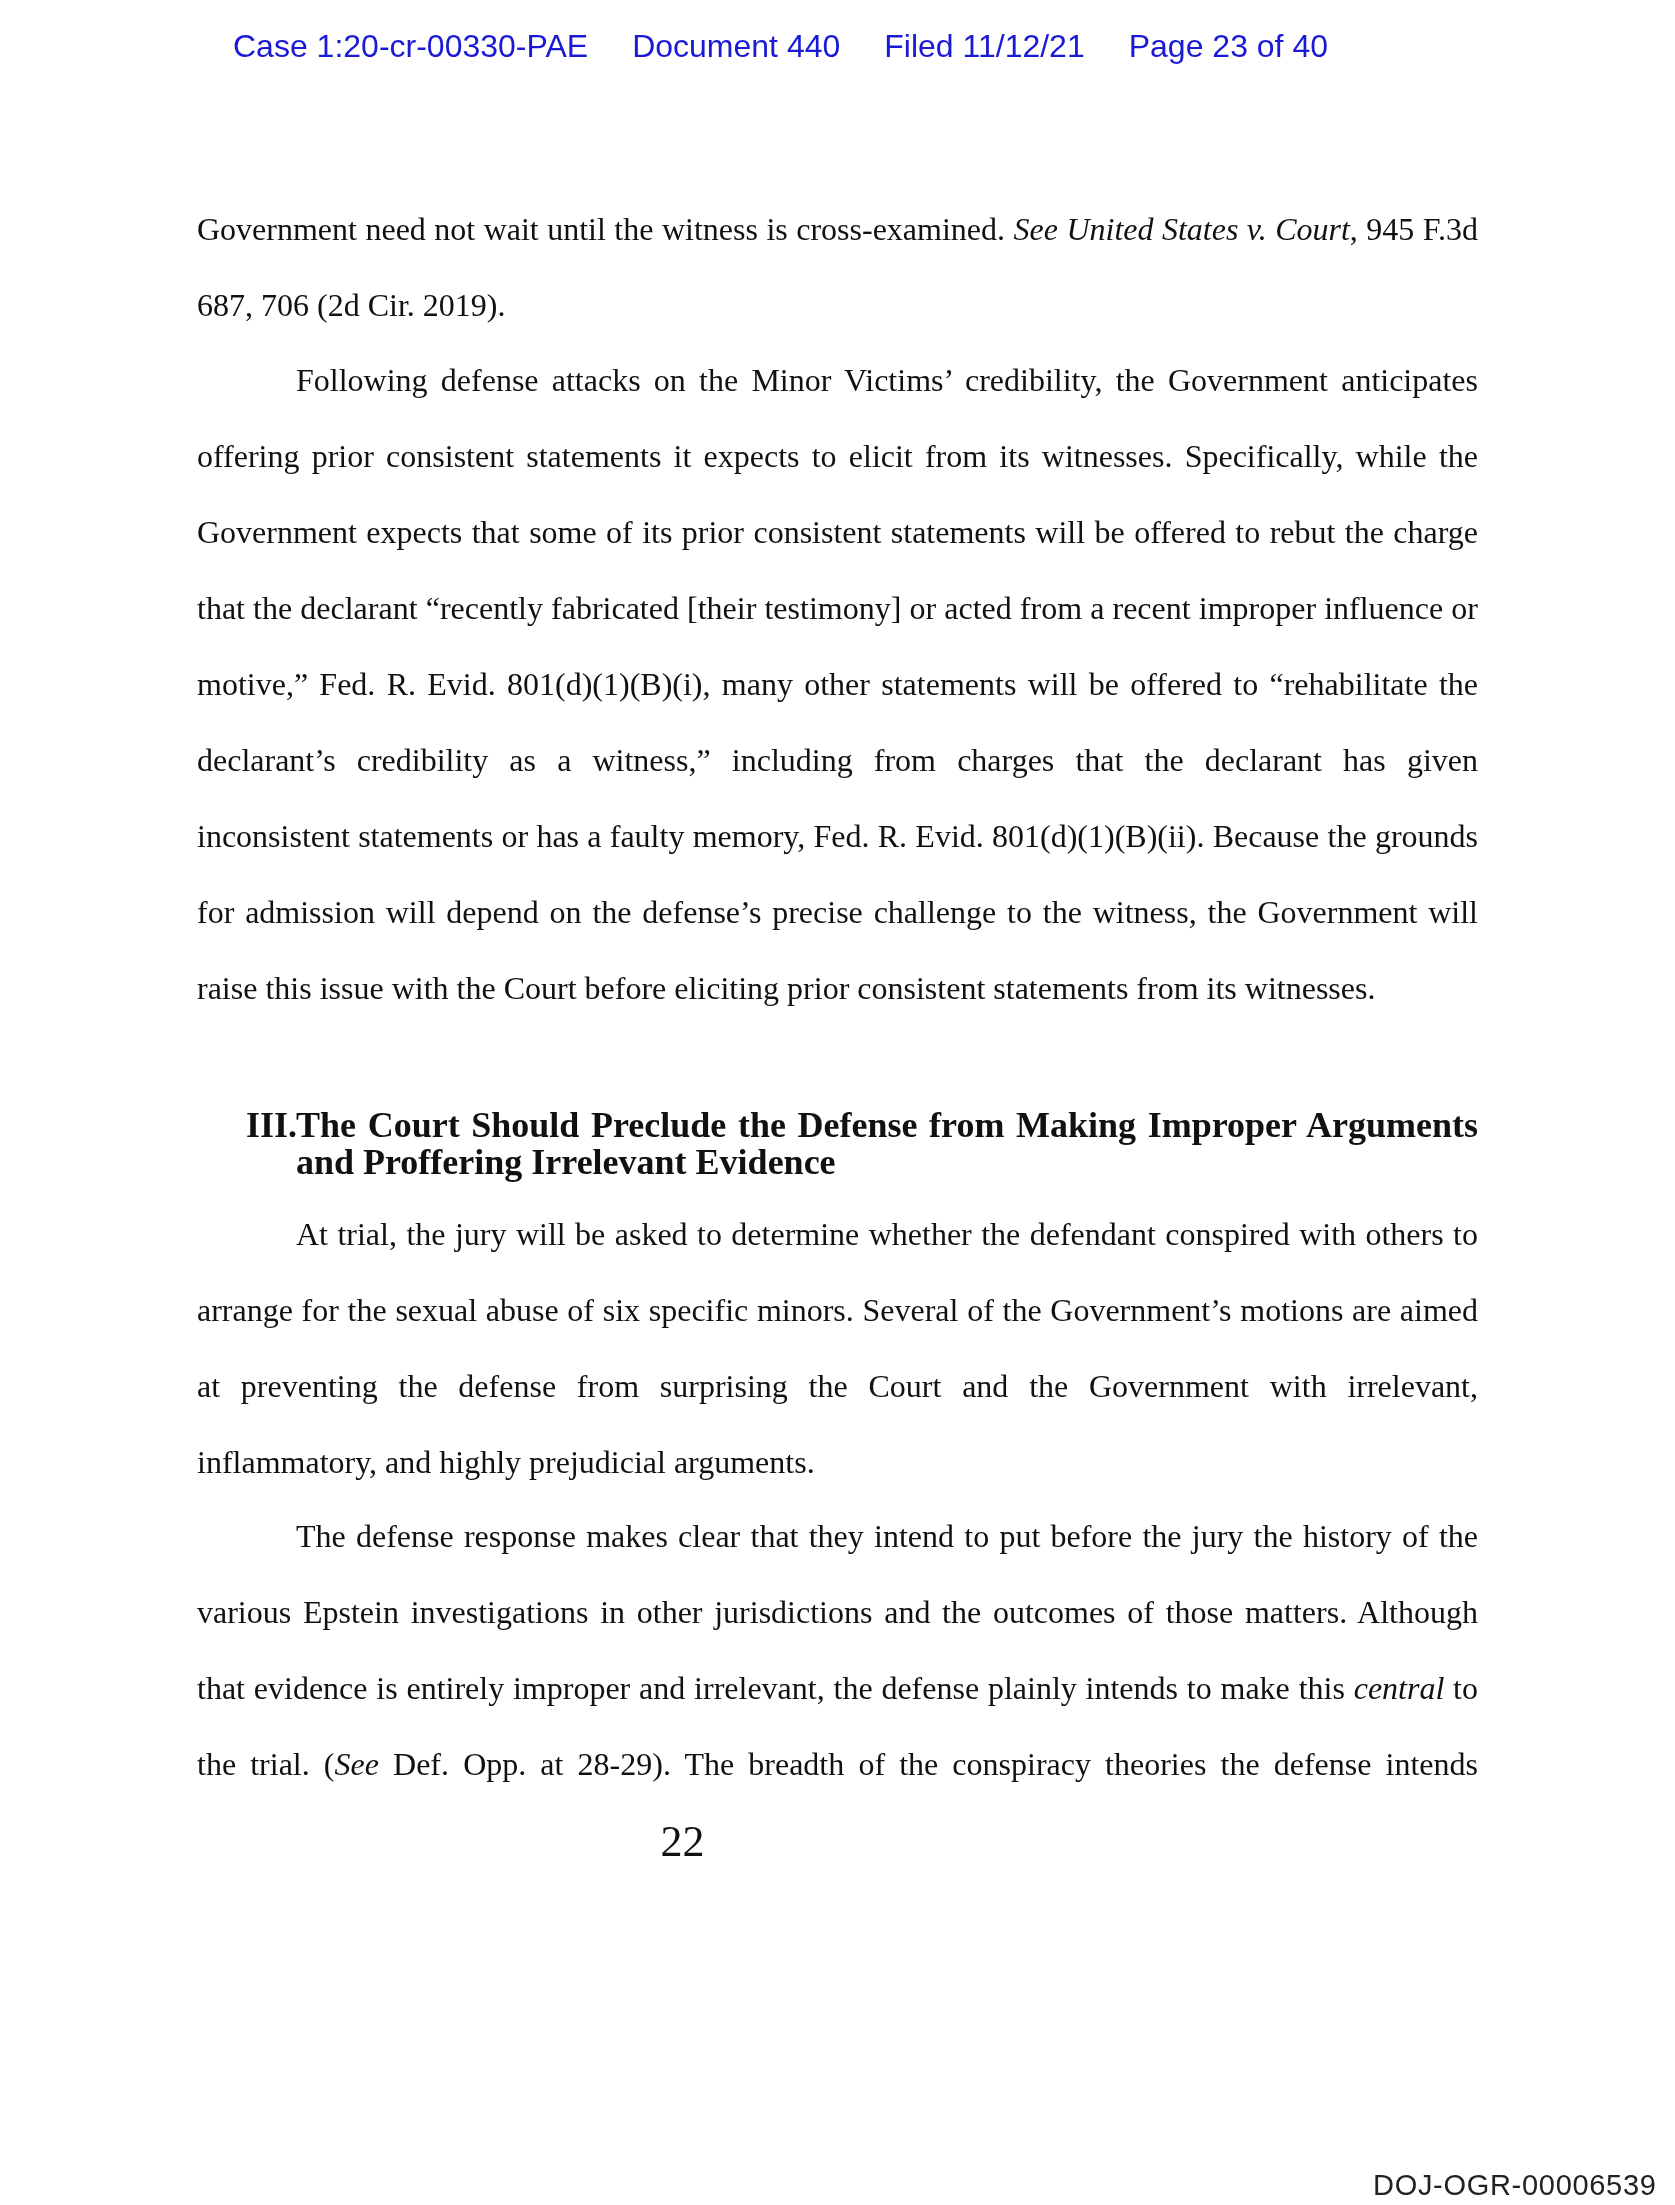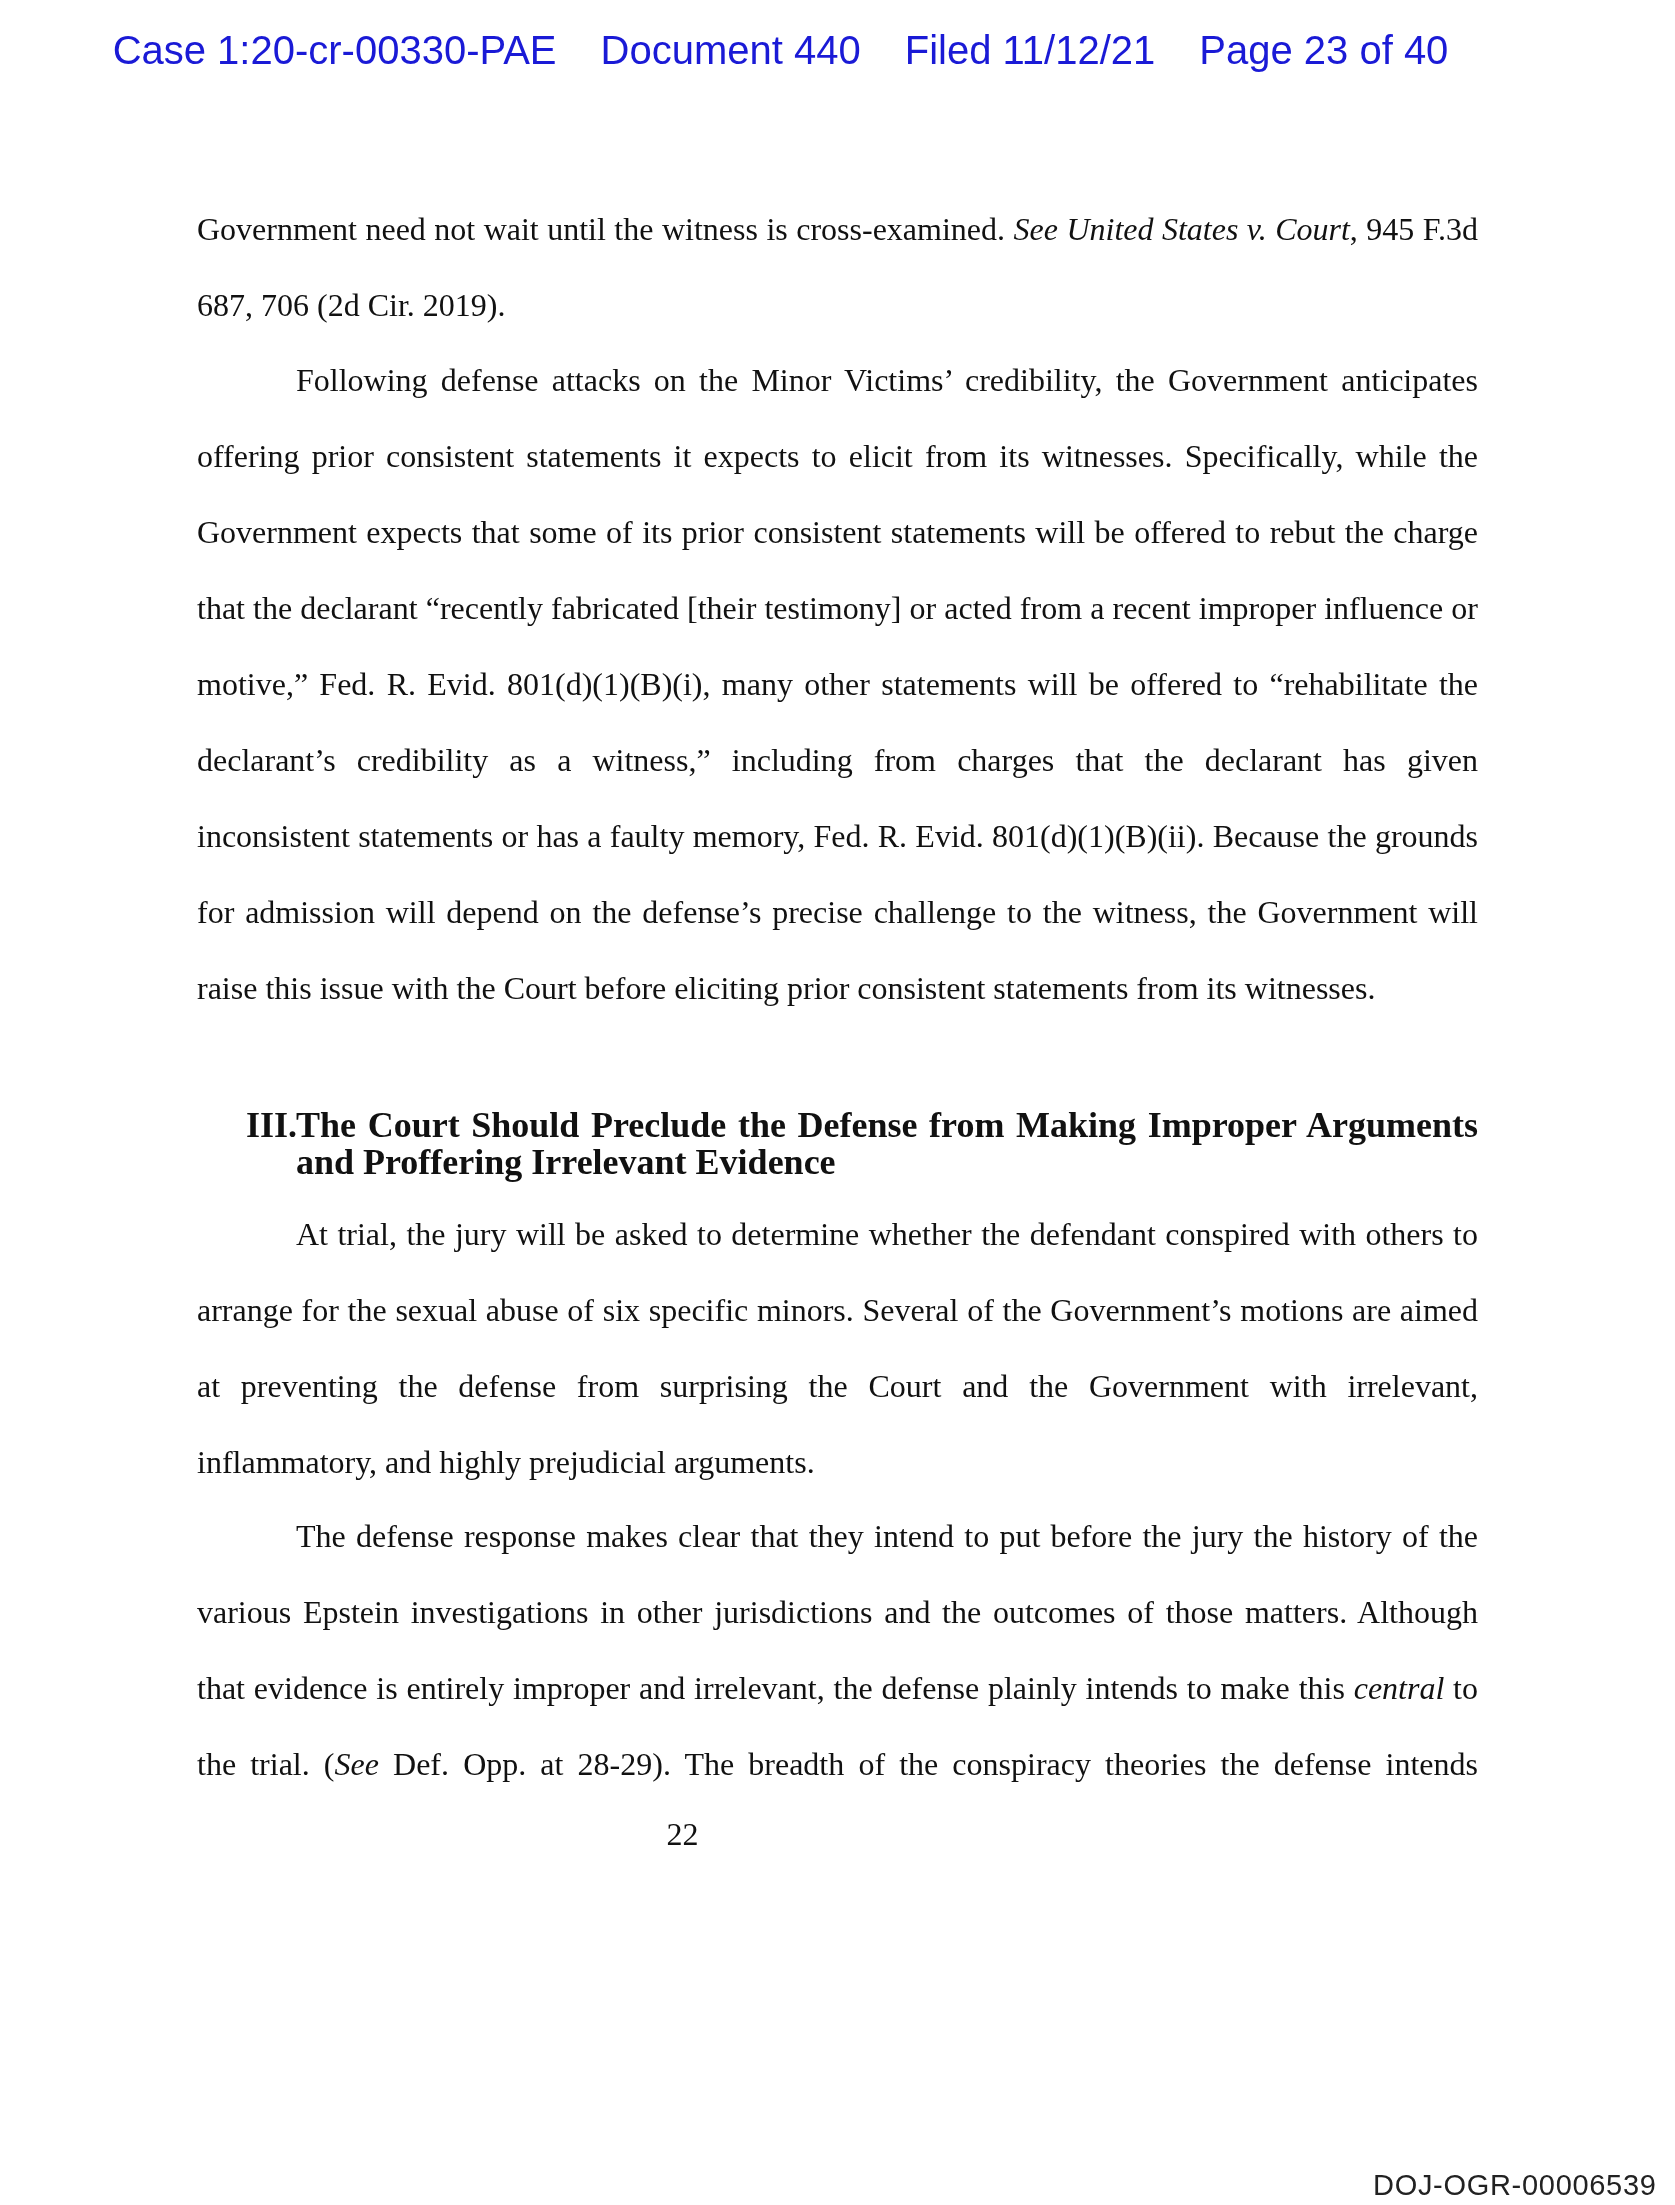--- a/index.html
+++ b/index.html
@@ -15,21 +15,21 @@
       font-family: "Liberation Serif", "DejaVu Serif", serif;
       color: #111111;
     }
     .header {
       position: absolute;
       top: 28px;
       left: 0;
       width: 1561px;
       text-align: center;
       font-family: "Liberation Sans", "DejaVu Sans", sans-serif;
-      font-size: 40px;
+      font-size: 32px;
       color: #1a1ad6;
       white-space: pre;
     }
     .header span { margin: 0 22px; }
     .body-text {
       position: absolute;
       left: 197px;
       width: 1281px;
       font-size: 32px;
       line-height: 76px;
@@ -55,21 +55,21 @@
       margin-left: 50px;
       display: block;
       text-align: justify;
     }
     .page-num {
       position: absolute;
       top: 1816px;
       left: 0;
       width: 1365px;
       text-align: center;
-      font-size: 32px;
+      font-size: 44px;
     }
     .bates {
       position: absolute;
       top: 2169px;
       right: 18.4px;
       font-family: Liberation Sans, sans-serif;
       font-size: 29px;
       color: #222222;
       letter-spacing: 0.7px;
     }

